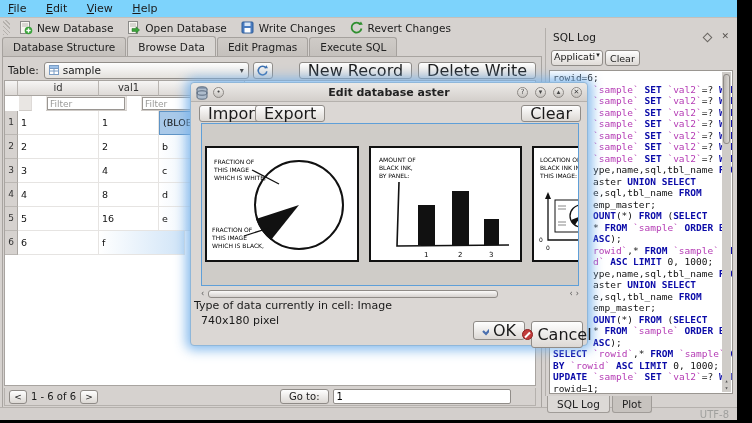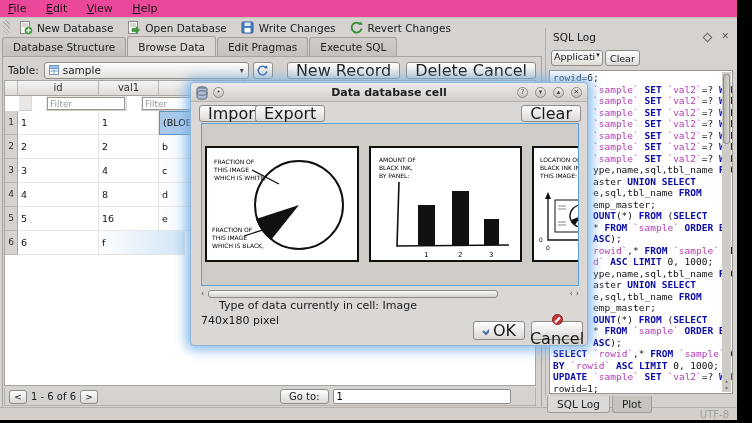--- a/index.html
+++ b/index.html
@@ -2,21 +2,21 @@
 <html><head>
 <meta charset="utf-8">
 <style>
   * { margin:0; padding:0; box-sizing:border-box; }
   html,body { width:752px; height:423px; background:#000; overflow:hidden;
               font-family:"DejaVu Sans", sans-serif; }
   #win { position:absolute; left:0; top:0; width:737px; height:420px; background:#d6d2cf; }
 
   
   #menubar { position:absolute; left:0; top:0; width:737px; height:18px;
-             background:#ec4899; border-bottom:1px solid #c3bfbb; font-size:11px; color:#1a1a1a; }
+             background:#7dd3fc; border-bottom:1px solid #c3bfbb; font-size:11px; color:#1a1a1a; }
   .menu-item { display:inline-block; padding:2px 8px 0 8px; height:18px; cursor:default; }
   .menu-item::first-letter { text-decoration:underline; }
 
   
   #toolbar { position:absolute; left:0; top:18px; width:737px; height:19px;
              background:#d6d2cf; display:flex; align-items:center; font-size:10.5px; color:#1a1a1a; }
   #tb-handle { width:7px; height:15px; margin:0 3px;
     background:repeating-linear-gradient(45deg,#b5b1ad 0 1px,transparent 1px 3px); }
   .tbtn { display:inline-flex; align-items:center; gap:4px; padding:1px 8px 1px 5px; height:17px; }
   .tbtn svg { flex:0 0 auto; }
@@ -127,24 +127,24 @@
     line-height:9px; text-align:center; color:#444; }
   #dlg-row { position:absolute; left:8px; top:22px; width:382px; height:18px; }
   #dlg-row .btn::first-letter { text-decoration:underline; }
   #imgarea { position:absolute; left:10px; top:40px; width:378px; height:163px; background:#cfccc8;
     border:1px solid #5f9fd8; overflow:hidden; }
   .panel { position:absolute; top:22px; height:116px; background:#fff; border:2px solid #111; }
   #hscroll { position:absolute; left:10px; top:206px; width:378px; height:9px; display:flex;
     align-items:center; font-size:8px; color:#555; }
   #hthumb { width:290px; height:8px; margin-left:4px; background:linear-gradient(#fbfaf9,#d5d1ce);
     border:1px solid #8f8b87; border-radius:3px; }
-  #dlg-type { position:absolute; left:28px; top:216px; font-size:11px; color:#1a1a1a; }
+  #dlg-type { position:absolute; left:3px; top:216px; font-size:11px; color:#1a1a1a; }
   #dlg-size { position:absolute; left:10px; top:231px; font-size:11px; color:#1a1a1a; }
   #ok-btn { position:absolute; left:282px; top:238px; width:52px; height:19px; }
-  #cancel-btn { position:absolute; left:340px; top:238px; width:52px; height:19px; padding:0 3px;flex-direction:column; }
+  #cancel-btn { position:absolute; left:340px; top:238px; width:52px; height:27px; padding:0 3px; }
   .cancel-ic { width:11px; height:11px; border-radius:50%; background:#c23b3b; border:1px solid #8f1f1f;
     position:relative; flex:0 0 auto; }
   .cancel-ic::after { content:""; position:absolute; left:1px; top:4px; width:7px; height:2px;
     background:#fff; transform:rotate(-45deg); }
   svg text { font-family:"DejaVu Sans",sans-serif; }
 </style>
 </head>
 <body>
 
 <div id="win">
@@ -217,21 +217,21 @@
       <span class="arrow">▾</span>
     </span>
     <span class="iconbtn">
       <svg width="13" height="13" viewBox="0 0 15 15">
         <path d="M11.5,4.5 A5,5 0 1 0 12.5,8.5" fill="none" stroke="#3a6fb0" stroke-width="1.8"></path>
         <polygon points="9.5,4.8 13.8,4.8 12,1.5" fill="#3a6fb0"></polygon>
       </svg>
     </span>
     <span id="record-btns">
       <span class="btn">New Record</span>
-      <span class="btn">Delete Cancel</span>
+      <span class="btn">Delete Write</span>
     </span>
   </div>
 
   <div id="grid">
     <div class="grow">
       <span class="hcell w-c"></span>
       <span class="hcell w-0">id</span>
       <span class="hcell w-1">val1</span>
       <span class="hcell w-2">val2</span>
     </div>
@@ -347,21 +347,21 @@
   </div>
 
   <div id="dialog">
     <div id="dlg-title">
       <svg width="12" height="14" style="position:absolute;left:5px;top:3px">
         <ellipse cx="6" cy="3" rx="5" ry="2.2" fill="#8c9cb0" stroke="#5a6a7e"></ellipse>
         <path d="M1,3 V11 A5,2.2 0 0 0 11,11 V3" fill="#aebccc" stroke="#5a6a7e"></path>
         <ellipse cx="6" cy="7" rx="5" ry="2.2" fill="none" stroke="#5a6a7e"></ellipse>
       </svg>
       <span class="wbtn" style="left:22px">•</span>
-      <span class="title">Data database cell</span>
+      <span class="title">Edit database aster</span>
       <span class="wbtn" style="left:326px">?</span>
       <span class="wbtn" style="left:344px">▾</span>
       <span class="wbtn" style="left:362px">▴</span>
       <span class="wbtn" style="left:380px">✕</span>
     </div>
     <div id="dlg-row">
       <span class="btn" style="position:absolute;left:0">Import</span>
       <span class="btn" style="position:absolute;left:56px">Export</span>
       <span class="btn" style="position:absolute;right:0">Clear</span>
     </div>

